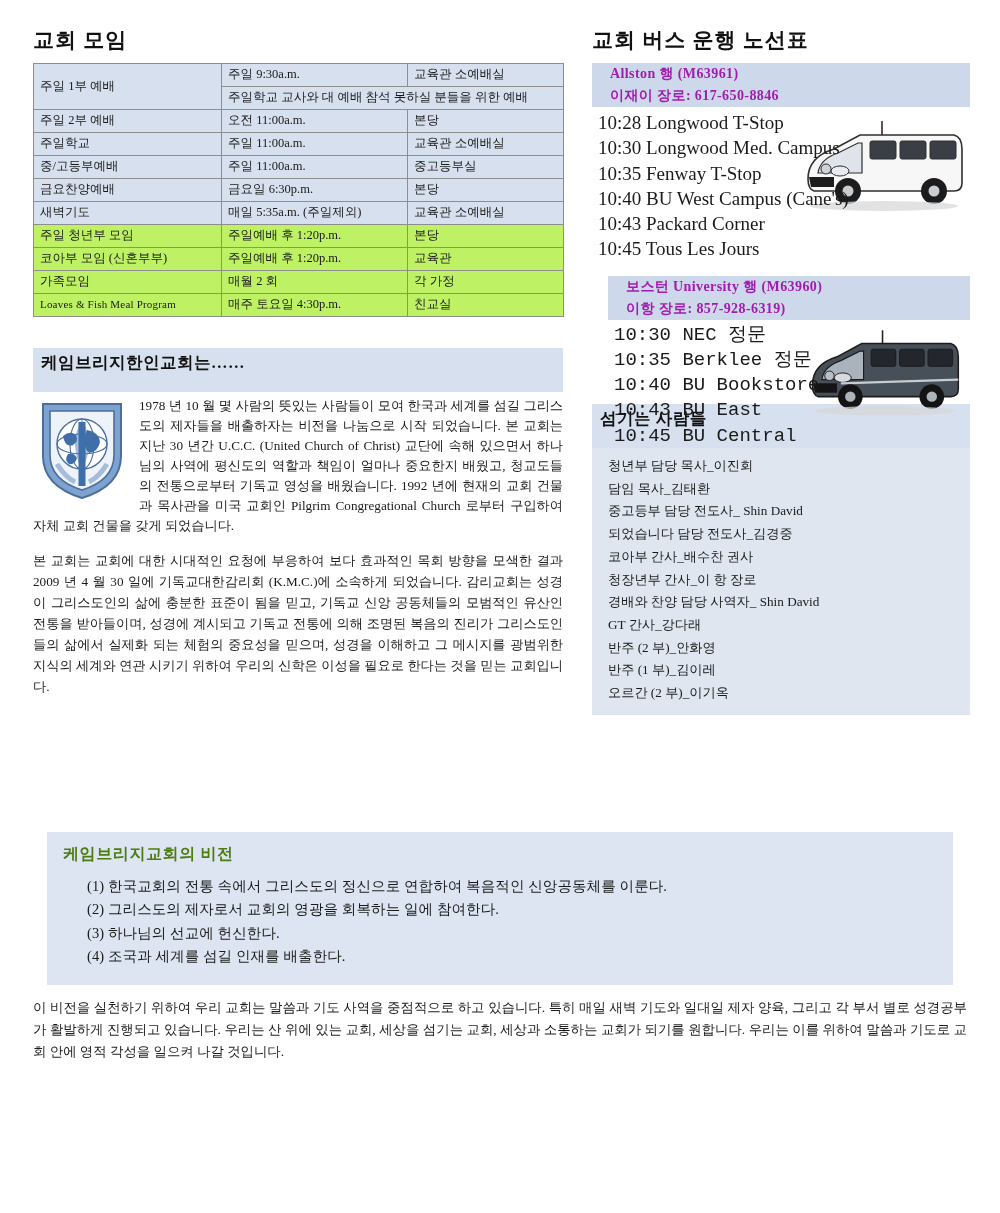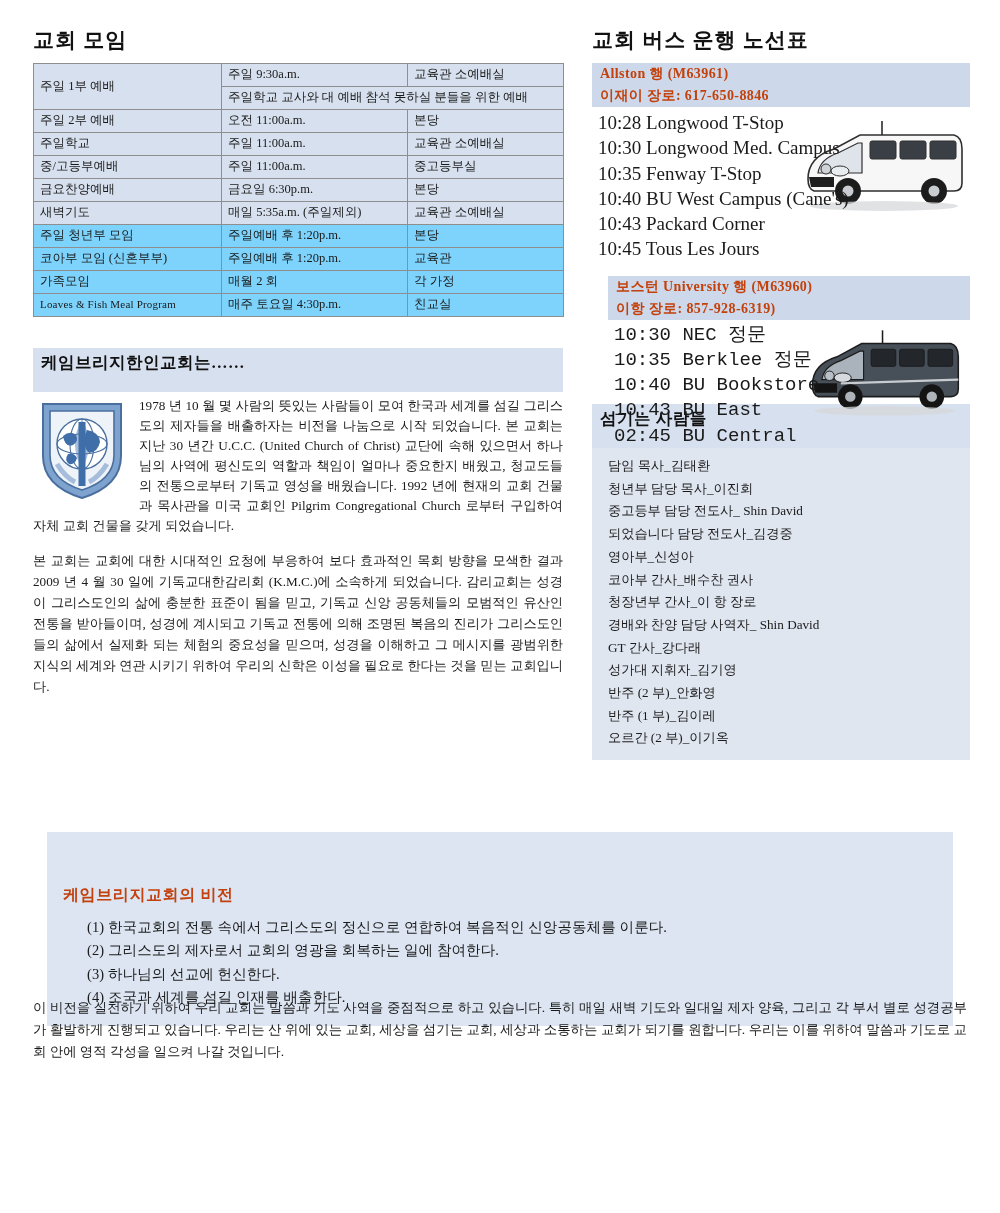--- a/index.html
+++ b/index.html
@@ -40,21 +40,21 @@
   table.meet td {
     border: 1px solid #8e8e8e;
     padding: 2px 6px 3px 6px;
     line-height: 1.35;
     height: 17px;
     vertical-align: middle;
     white-space: nowrap;
     overflow: hidden;
   }
   .c-blue  { background: #d7e0ee; }
-  .c-pink  { background: #7dd3fc; }
+  .c-pink  { background: #bef264; }
   .col-a { width: 188px; }
   .col-b { width: 186px; }
   .col-c { width: 156px; }
   .small-latin {
     font-size: 11px;
     letter-spacing: .2px;
   }
 
   
   #intro-section { left: 33px; top: 348px; width: 530px; }
@@ -88,22 +88,22 @@
   }
 
   
   #bus-section { left: 592px; top: 26px; width: 378px; }
   .bus-route { position: relative; margin-bottom: 6px; }
   .bus-head {
     background: #cdd9ea;
     font-size: 14px;
     font-weight: bold;
     letter-spacing: .4px;
-    padding: 2px 6px 3px 8px;
-    color: #c2410c;
+    padding: 2px 6px 3px 18px;
+    color: #a21caf;
     font-family: "Liberation Serif", "DejaVu Serif", serif;
   }
   .bus-head.tight { padding-top: 1px; padding-bottom: 2px; }
   .bus-stops {
     position: relative;
     padding: 3px 6px 2px 6px;
     font-size: 19px;
     line-height: 1.33;
     min-height: 116px;
   }
@@ -125,22 +125,21 @@
   #vision-box {
     left: 47px; top: 832px; width: 906px;
     background: #dce5f1;
     padding: 12px 0 16px 0;
   }
   .vision-title {
     font-size: 16px;
     font-weight: bold;
     letter-spacing: .6px;
     padding: 0 0 10px 16px;
-    color: #c2410c;
-    margin-top: 41px;
+    color: #4d7c0f;
   }
   .vision-item {
     font-size: 14.5px;
     line-height: 1.62;
     padding-left: 40px;
     letter-spacing: .1px;
     white-space: nowrap;
   }
 
   
@@ -316,38 +315,36 @@
           <circle cx="70" cy="78" r="5.5" fill="#aeb3b9"></circle>
           <circle cx="156" cy="78" r="13" fill="#141414"></circle>
           <circle cx="156" cy="78" r="5.5" fill="#aeb3b9"></circle>
           <ellipse cx="106" cy="93" rx="74" ry="5" fill="#d6d8da" opacity="0.75"></ellipse>
         </svg>
       </span>
       <div class="stop">10:30 NEC 정문</div>
       <div class="stop">10:35 Berklee 정문</div>
       <div class="stop">10:40 BU Bookstore</div>
       <div class="stop">10:43 BU East</div>
-      <div class="stop">02:45 BU Central</div>
+      <div class="stop">10:45 BU Central</div>
     </div>
   </div>
 </div>
 
 <div class="abs" id="servants-section">
   <div class="band-title">섬기는 사람들</div>
   <div class="servants-body">
+    <div class="srv">청년부 담당 목사_이진회</div>
     <div class="srv">담임 목사_김태환</div>
-    <div class="srv">청년부 담당 목사_이진회</div>
     <div class="srv">중고등부 담당 전도사_ Shin David</div>
     <div class="srv">되었습니다 담당 전도사_김경중</div>
-    <div class="srv">영아부_신성아</div>
     <div class="srv">코아부 간사_배수찬 권사</div>
     <div class="srv">청장년부 간사_이 항 장로</div>
     <div class="srv">경배와 찬양 담당 사역자_ Shin David</div>
     <div class="srv">GT 간사_강다래</div>
-    <div class="srv">성가대 지휘자_김기영</div>
     <div class="srv">반주 (2 부)_안화영</div>
     <div class="srv">반주 (1 부)_김이레</div>
     <div class="srv">오르간 (2 부)_이기옥</div>
   </div>
 </div>
 
 <div class="abs" id="vision-box">
   <div class="vision-title">케임브리지교회의 비전</div>
   <div class="vision-item">(1) 한국교회의 전통 속에서 그리스도의 정신으로 연합하여 복음적인 신앙공동체를 이룬다.</div>
   <div class="vision-item">(2) 그리스도의 제자로서 교회의 영광을 회복하는 일에 참여한다.</div>

